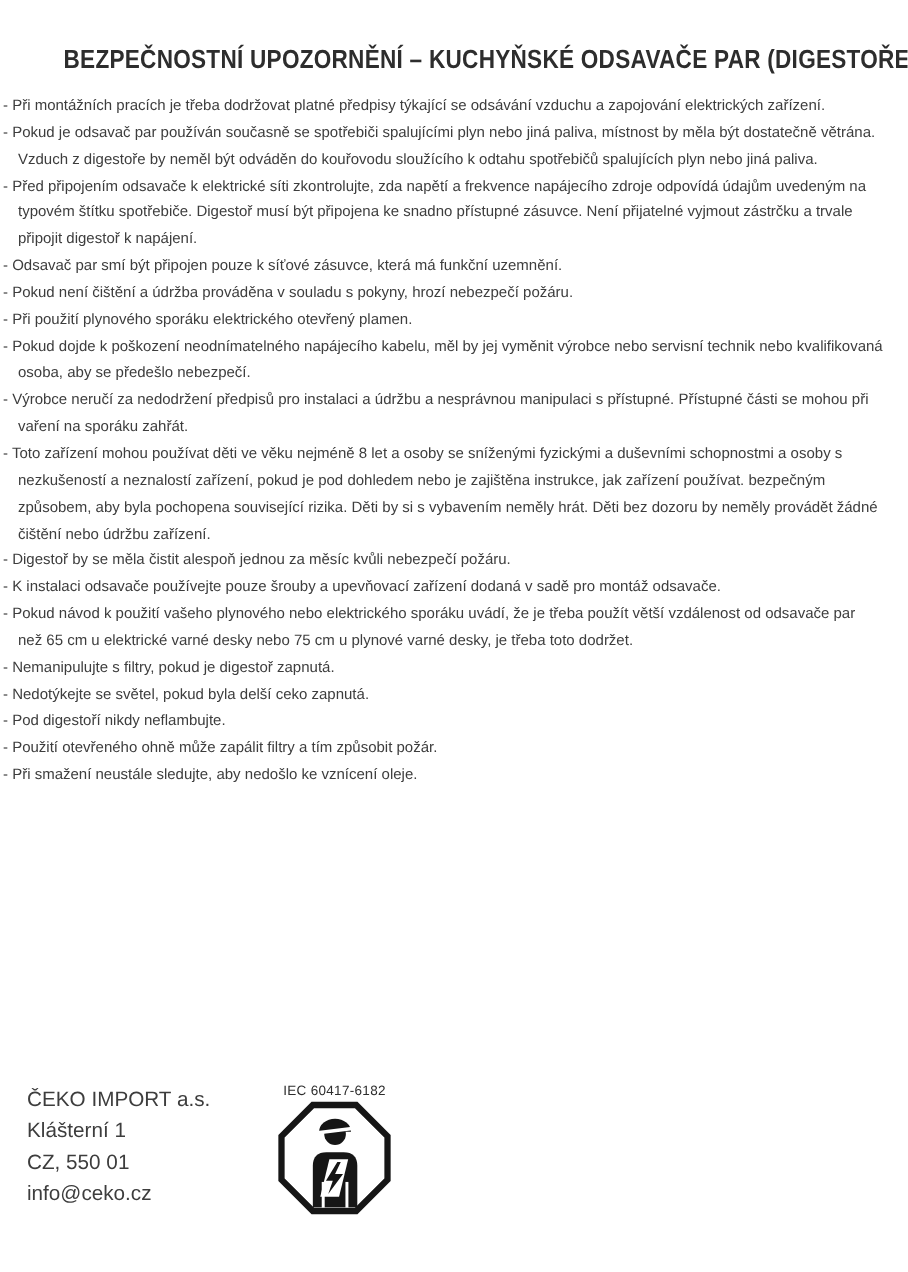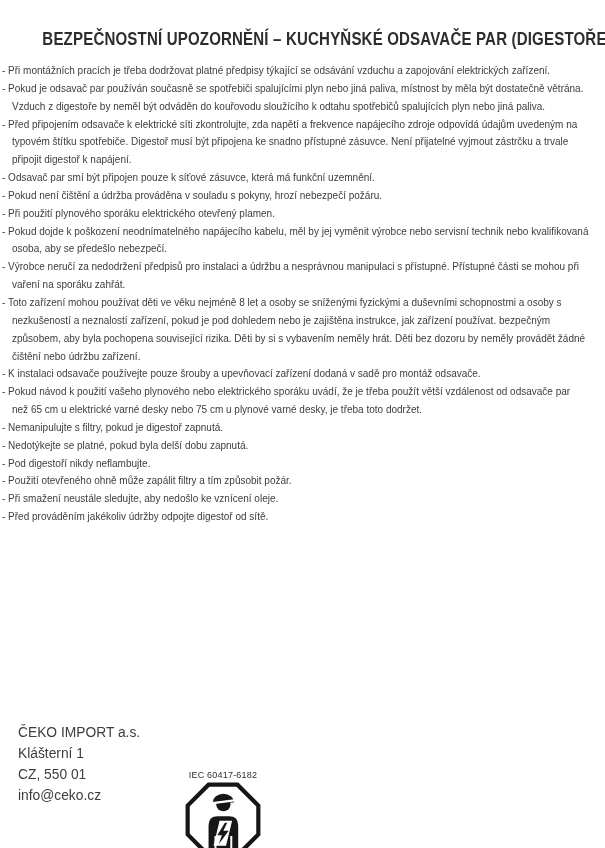--- a/index.html
+++ b/index.html
@@ -56,49 +56,48 @@
     display: flex;
     flex-direction: column;
     align-items: center;
   }
   .symbol-label {
     font-size: 9px;
     color: #2d2d2d;
     letter-spacing: 0.2px;
     margin-bottom: 2px;
     white-space: nowrap;
-    margin-top: 48px;
   }
   .symbol svg { display: block; }
 </style>
 </head>
 <body>
 
 <div class="page">
 
   <h1 class="title">BEZPEČNOSTNÍ UPOZORNĚNÍ – KUCHYŇSKÉ ODSAVAČE PAR (DIGESTOŘE)</h1>
 
   <div class="bullets">
     <p class="bullet">- Při montážních pracích je třeba dodržovat platné předpisy týkající se odsávání vzduchu a zapojování elektrických zařízení.</p>
     <p class="bullet">- Pokud je odsavač par používán současně se spotřebiči spalujícími plyn nebo jiná paliva, místnost by měla být dostatečně větrána. Vzduch z digestoře by neměl být odváděn do kouřovodu sloužícího k odtahu spotřebičů spalujících plyn nebo jiná paliva.</p>
     <p class="bullet">- Před připojením odsavače k elektrické síti zkontrolujte, zda napětí a frekvence napájecího zdroje odpovídá údajům uvedeným na typovém štítku spotřebiče. Digestoř musí být připojena ke snadno přístupné zásuvce. Není přijatelné vyjmout zástrčku a trvale připojit digestoř k napájení.</p>
     <p class="bullet">- Odsavač par smí být připojen pouze k síťové zásuvce, která má funkční uzemnění.</p>
     <p class="bullet">- Pokud není čištění a údržba prováděna v souladu s pokyny, hrozí nebezpečí požáru.</p>
     <p class="bullet">- Při použití plynového sporáku elektrického otevřený plamen.</p>
     <p class="bullet">- Pokud dojde k poškození neodnímatelného napájecího kabelu, měl by jej vyměnit výrobce nebo servisní technik nebo kvalifikovaná osoba, aby se předešlo nebezpečí.</p>
     <p class="bullet">- Výrobce neručí za nedodržení předpisů pro instalaci a údržbu a nesprávnou manipulaci s přístupné. Přístupné části se mohou při vaření na sporáku zahřát.</p>
     <p class="bullet">- Toto zařízení mohou používat děti ve věku nejméně 8 let a osoby se sníženými fyzickými a duševními schopnostmi a osoby s nezkušeností a neznalostí zařízení, pokud je pod dohledem nebo je zajištěna instrukce, jak zařízení používat. bezpečným způsobem, aby byla pochopena související rizika. Děti by si s vybavením neměly hrát. Děti bez dozoru by neměly provádět žádné čištění nebo údržbu zařízení.</p>
+    <p class="bullet">- Digestoř by se měla čistit alespoň jednou za měsíc kvůli nebezpečí požáru.</p>
     <p class="bullet">- K instalaci odsavače používejte pouze šrouby a upevňovací zařízení dodaná v sadě pro montáž odsavače.</p>
     <p class="bullet">- Pokud návod k použití vašeho plynového nebo elektrického sporáku uvádí, že je třeba použít větší vzdálenost od odsavače par než 65 cm u elektrické varné desky nebo 75 cm u plynové varné desky, je třeba toto dodržet.</p>
     <p class="bullet">- Nemanipulujte s filtry, pokud je digestoř zapnutá.</p>
-    <p class="bullet">- Nedotýkejte se platné, pokud byla delší dobu zapnutá.</p>
+    <p class="bullet">- Nedotýkejte se světel, pokud byla delší ceko zapnutá.</p>
     <p class="bullet">- Pod digestoří nikdy neflambujte.</p>
     <p class="bullet">- Použití otevřeného ohně může zapálit filtry a tím způsobit požár.</p>
     <p class="bullet">- Při smažení neustále sledujte, aby nedošlo ke vznícení oleje.</p>
-    <p class="bullet">- Před prováděním jakékoliv údržby odpojte digestoř od sítě.</p>
   </div>
 
   <div class="footer">
     <div class="company">
       <div>ČEKO IMPORT a.s.</div>
       <div>Klášterní 1</div>
       <div>CZ, 550 01</div>
       <div>info@ceko.cz</div>
     </div>
 

